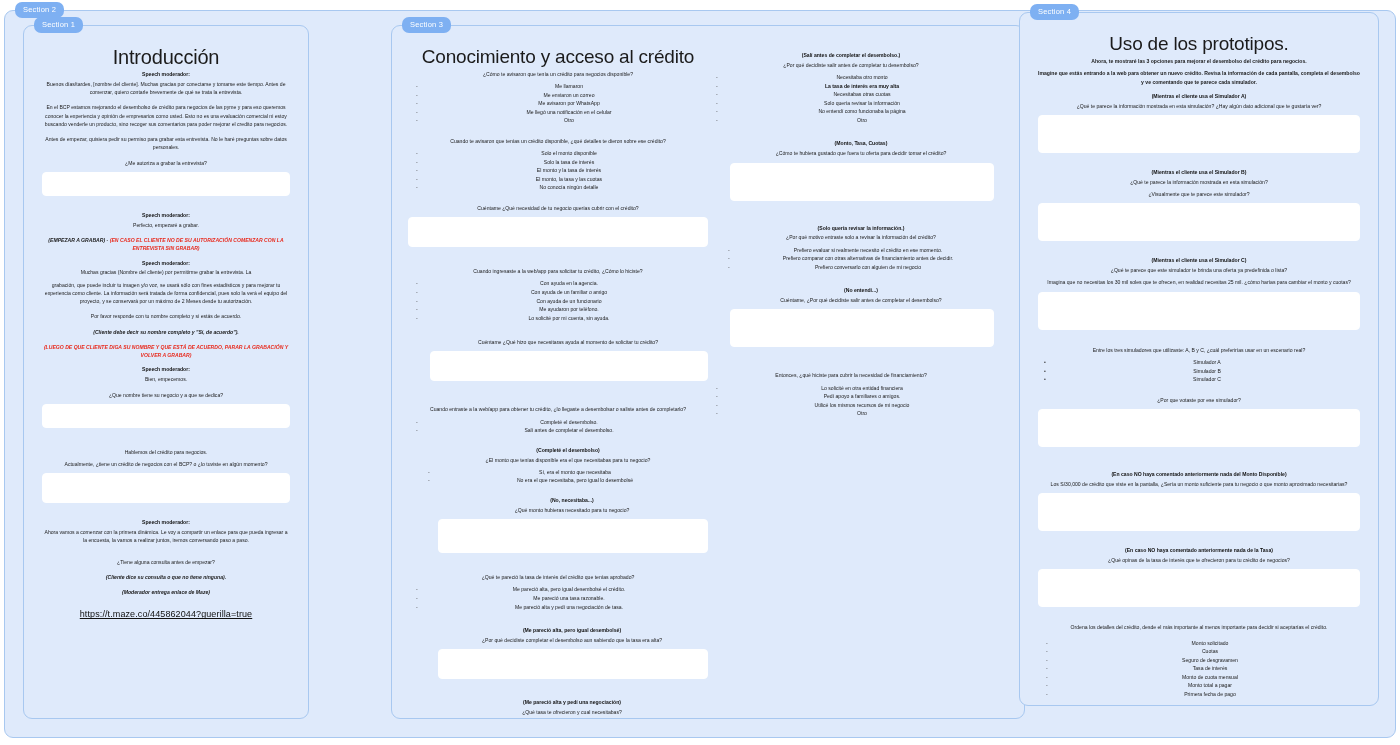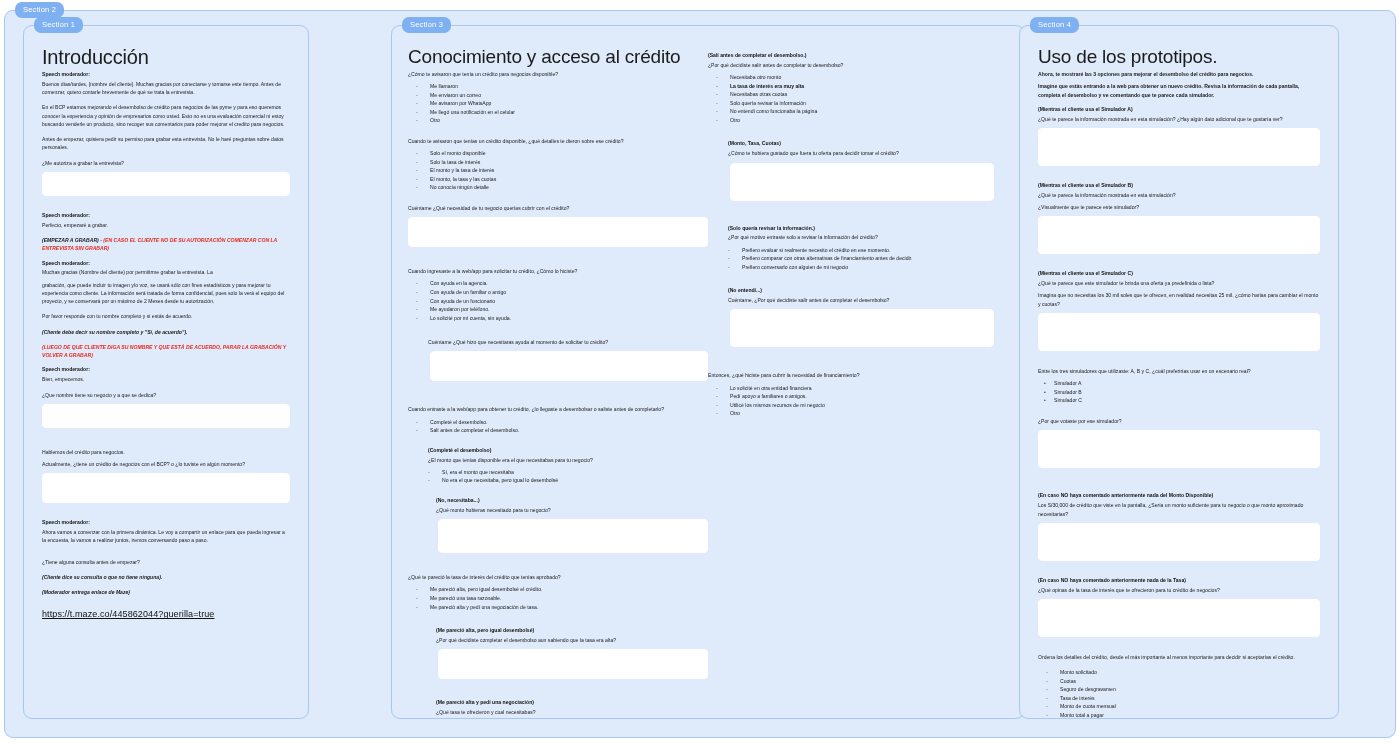--- a/index.html
+++ b/index.html
@@ -29,38 +29,38 @@
     padding: 4px 8px 4px 8px;
     border-radius: 7px;
     letter-spacing: .2px;
     white-space: nowrap;
     z-index: 5;
   }
 
   
   #section2 {
     left: 4px; top: 10px;
-    width: 1392px; height: 728px;
+    width: 1392px; height: 728px; text-align: center;
   }
 
   
   #section1 {
     left: 18px; top: 14px;
     width: 286px; height: 694px;
     padding: 0;
   }
   
   #section3 {
     left: 386px; top: 14px;
     width: 634px; height: 694px;
   }
   
   #section4 {
-    left: 1014px; top: 14px;
-    width: 320px; height: 694px;
+    left: 1014px; top: 1px;
+    width: 360px; height: 694px;
   }
 
   .sec-body {
     position: absolute;
     inset: 0;
     padding: 16px 18px 10px 18px;
     overflow: hidden;
   }
   #section3 .sec-body { padding: 16px 14px 10px 16px; display: flex; }
   #s3-col-left  { width: 300px; flex: 0 0 300px; }

